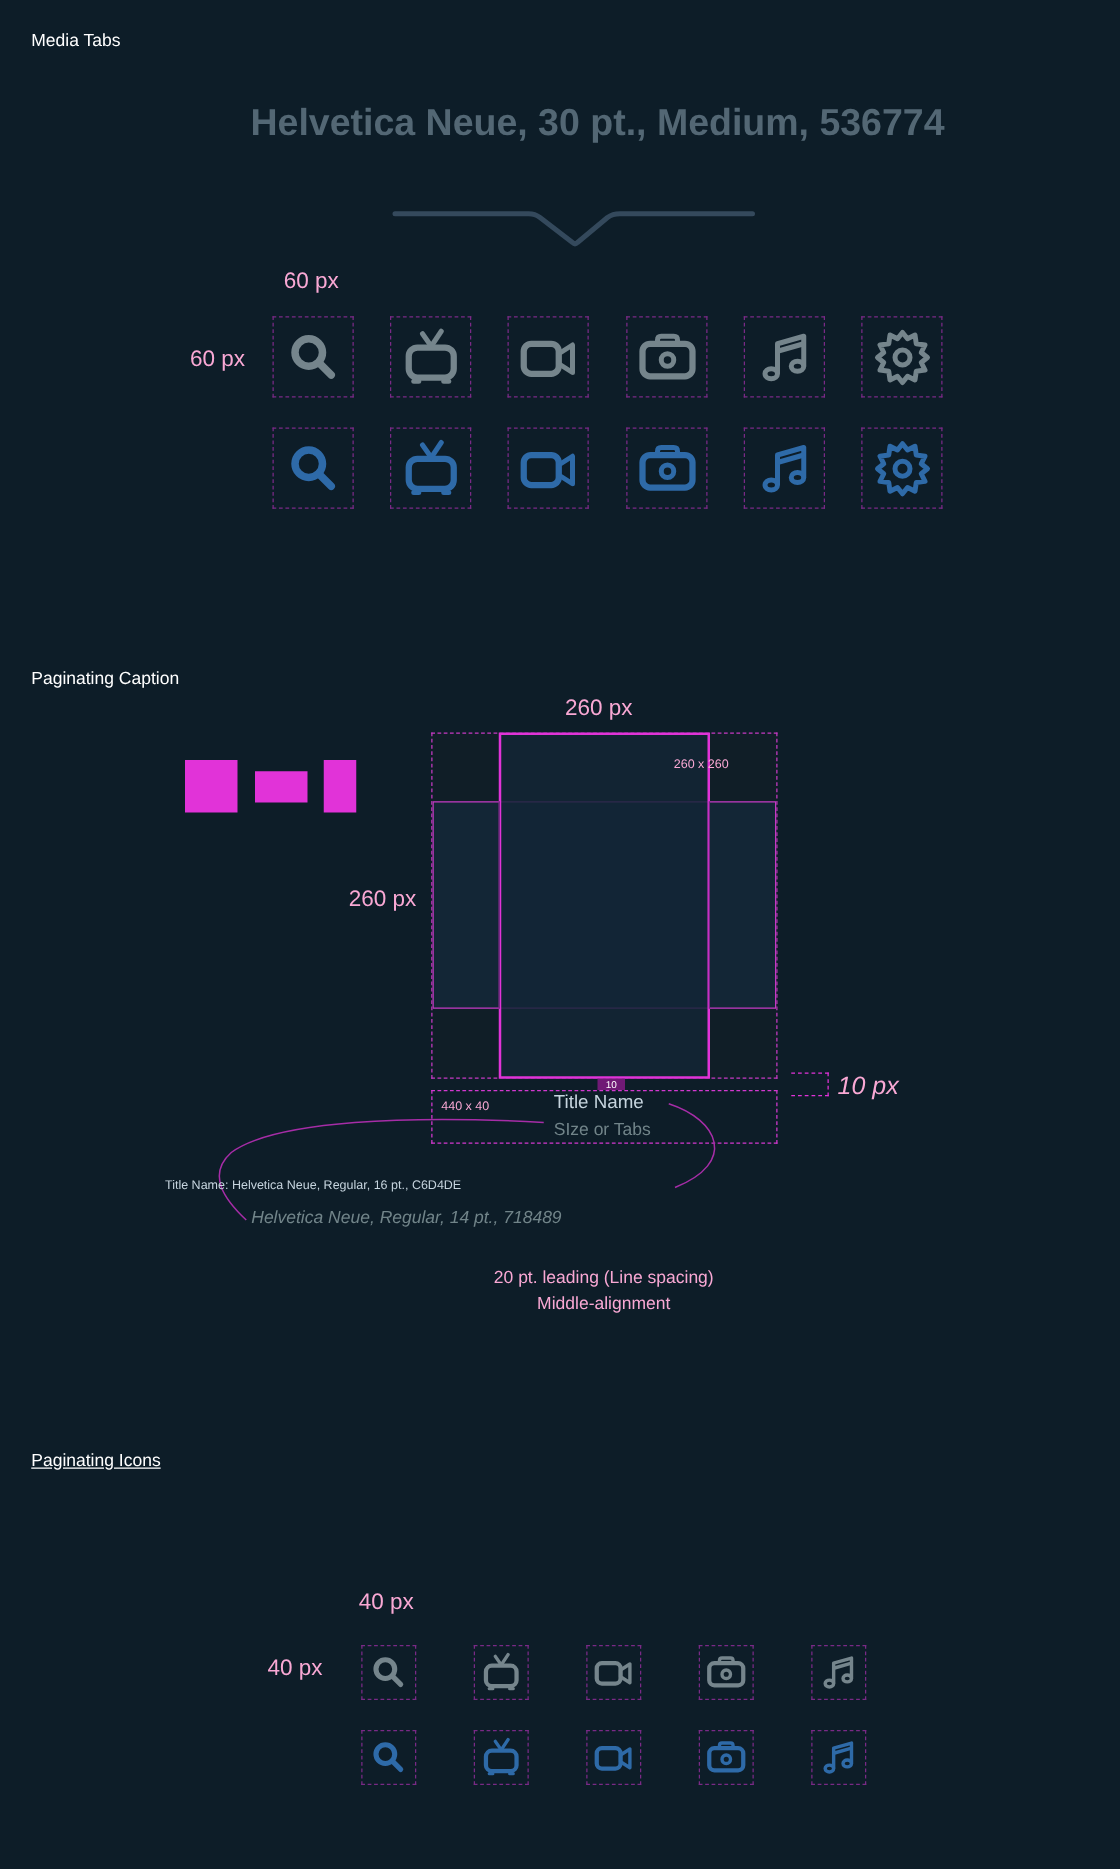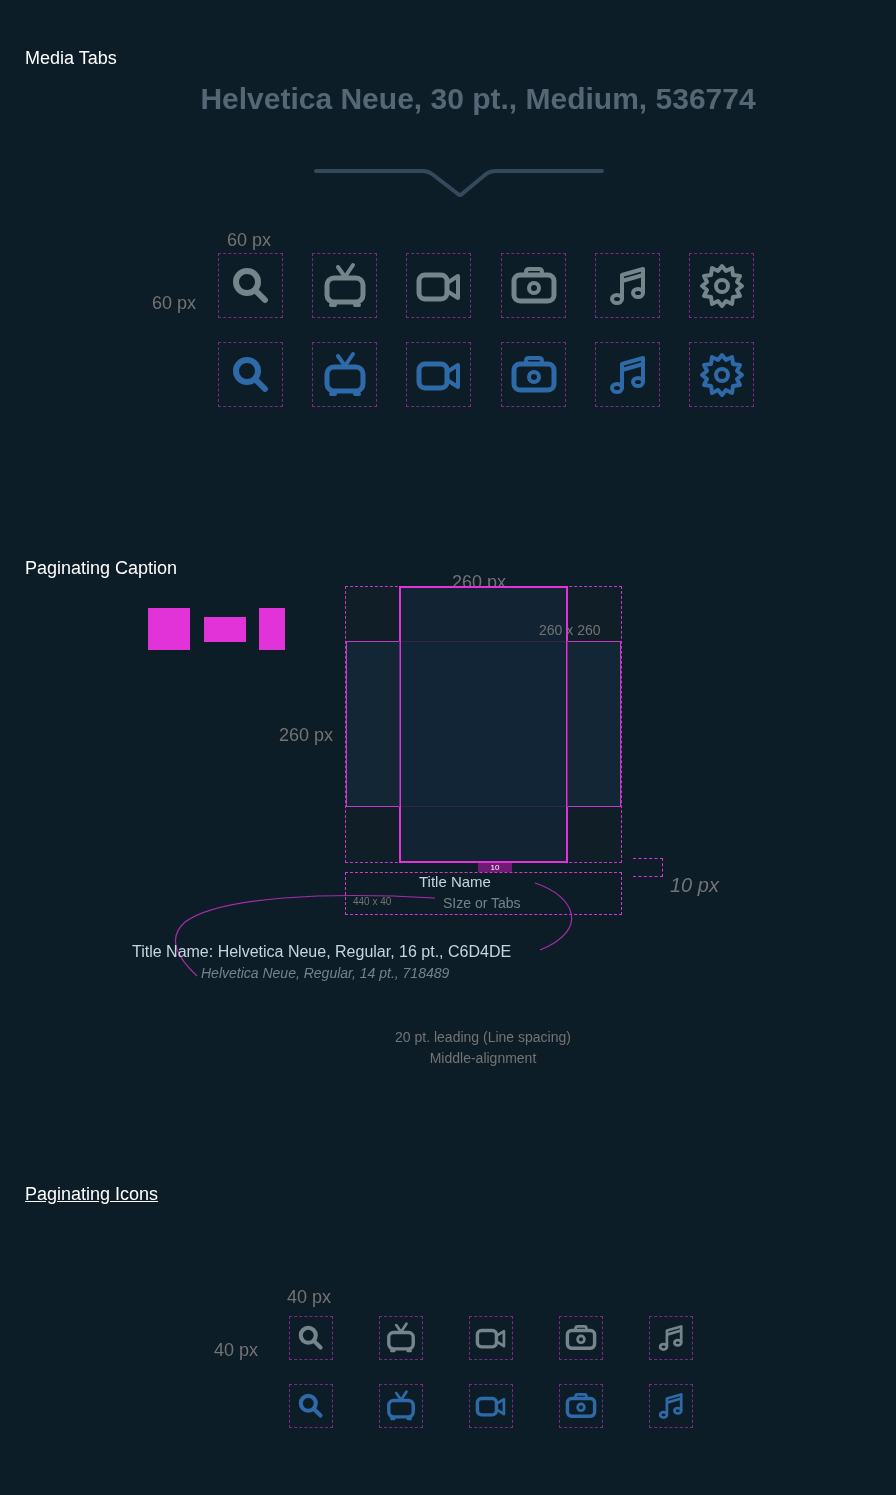--- a/index.html
+++ b/index.html
@@ -4,36 +4,36 @@
 <style>
   html, body { margin: 0; padding: 0; }
   body {
     width: 896px; height: 1495px;
     background: #0d1d28;
     position: relative;
     overflow: hidden;
     font-family: "Liberation Sans", sans-serif;
   }
   .abs { position: absolute; }
-  .section-title { color: #ffffff; font-size: 18px; margin-top: 24px; }
-  .mag { color: #737373; margin-top: 16px; }
+  .section-title { color: #ffffff; font-size: 14px; }
+  .mag { color: #f9a8d4; }
   .spec-big { color: #536774; font-size: 30px; font-weight: bold; }
   .icon-box {
     position: absolute;
     border: 1px dashed #7a2a86;
     box-sizing: border-box;
     display: flex; align-items: center; justify-content: center;
   }
   .icon-box svg { display: block; }
   .gray { color: #75858c; }
   .blue { color: #2e6aa8; }
   .thumb-outer { border: 1px dashed #c53ac4; box-sizing: border-box; }
   .thumb-area { background: #132636; }
   .caption-box { border: 1px dashed #d338d0; box-sizing: border-box; }
-  .cap-title { color: #c6d4de; font-size: 16px; }
+  .cap-title { color: #c6d4de; font-size: 10px; }
   .cap-sub { color: #718489; font-size: 14px; }
 </style>
 </head>
 <body>
 
 <div class="abs section-title" style="left:25px;top:24px;">Media Tabs</div>
 
 <div class="abs spec-big" style="left:0;width:956px;top:82px;text-align:center;">Helvetica Neue, 30 pt., Medium, 536774</div>
 
 <svg class="abs" style="left:310px;top:162px;" width="300" height="46">
@@ -135,30 +135,30 @@
 <div class="abs" style="left:204px;top:617px;width:42px;height:25px;background:#e133d8;"></div>
 <div class="abs" style="left:259px;top:608px;width:26px;height:42px;background:#e133d8;"></div>
 
 <div class="abs mag" style="left:452px;top:556px;font-size:18px;">260 px</div>
 <div class="abs mag" style="left:279px;top:709px;font-size:18px;">260 px</div>
 
 <div class="abs thumb-outer" style="left:345px;top:586px;width:277px;height:277px;background:#101e27;"></div>
 <div class="abs thumb-area" style="left:346px;top:641px;width:275px;height:166px;border-top:1px solid #c53ac4;border-bottom:1px solid #c53ac4;border-left:1px solid #c53ac4;border-right:1px solid #c53ac4;box-sizing:border-box;"></div>
 <div class="abs" style="left:399px;top:586px;width:169px;height:277px;border:2px solid #e133d8;box-sizing:border-box;background:rgba(19,38,54,0.85);"></div>
 <div class="abs" style="left:399px;top:641px;width:169px;height:166px;border-left:1px solid #7a2a86;border-right:1px solid #7a2a86;box-sizing:border-box;"></div>
-<div class="abs mag" style="left:539px;top:606px;font-size:14px;">260 x 260</div>
-
-<div class="abs" style="left:478px;top:863px;width:34px;height:9px;background:#701a75;color:#fff;font-size:8px;line-height:9px;text-align:center;">10</div>
+<div class="abs mag" style="left:539px;top:606px;font-size:10px;">260 x 260</div>
+
+<div class="abs" style="left:478px;top:863px;width:22px;height:9px;background:#701a75;color:#fff;font-size:8px;line-height:9px;text-align:center;">10</div>
 
 <div class="abs" style="left:633px;top:858px;width:30px;height:19px;border-top:1px dashed #e133d8;border-bottom:1px dashed #e133d8;border-right:1px dashed #e133d8;box-sizing:border-box;"></div>
 <div class="abs mag" style="left:670px;top:858px;font-size:20px;font-style:italic;">10 px</div>
 
 <div class="abs caption-box" style="left:345px;top:872px;width:277px;height:43px;"></div>
 <div class="abs mag" style="left:353px;top:880px;font-size:10px;">440 x 40</div>
-<div class="abs cap-title" style="left:419px;top:873px;font-size:15px;">Title Name</div>
+<div class="abs cap-title" style="left:443px;top:873px;font-size:15px;">Title Name</div>
 <div class="abs cap-sub" style="left:443px;top:895px;font-size:14px;">SIze or Tabs</div>
 
 <svg class="abs" style="left:0;top:0;" width="896" height="1000">
   <path d="M435 898 C330 892 220 896 185 922 C165 940 180 960 197 976" fill="none" stroke="#a62da7" stroke-width="1.2"></path>
   <path d="M535 883 C575 896 590 930 540 950" fill="none" stroke="#a62da7" stroke-width="1.2"></path>
 </svg>
 
 <div class="abs cap-title" style="left:132px;top:943px;">Title Name: Helvetica Neue, Regular, 16 pt., C6D4DE</div>
 <div class="abs cap-sub" style="left:201px;top:965px;font-style:italic;">Helvetica Neue, Regular, 14 pt., 718489</div>
 

